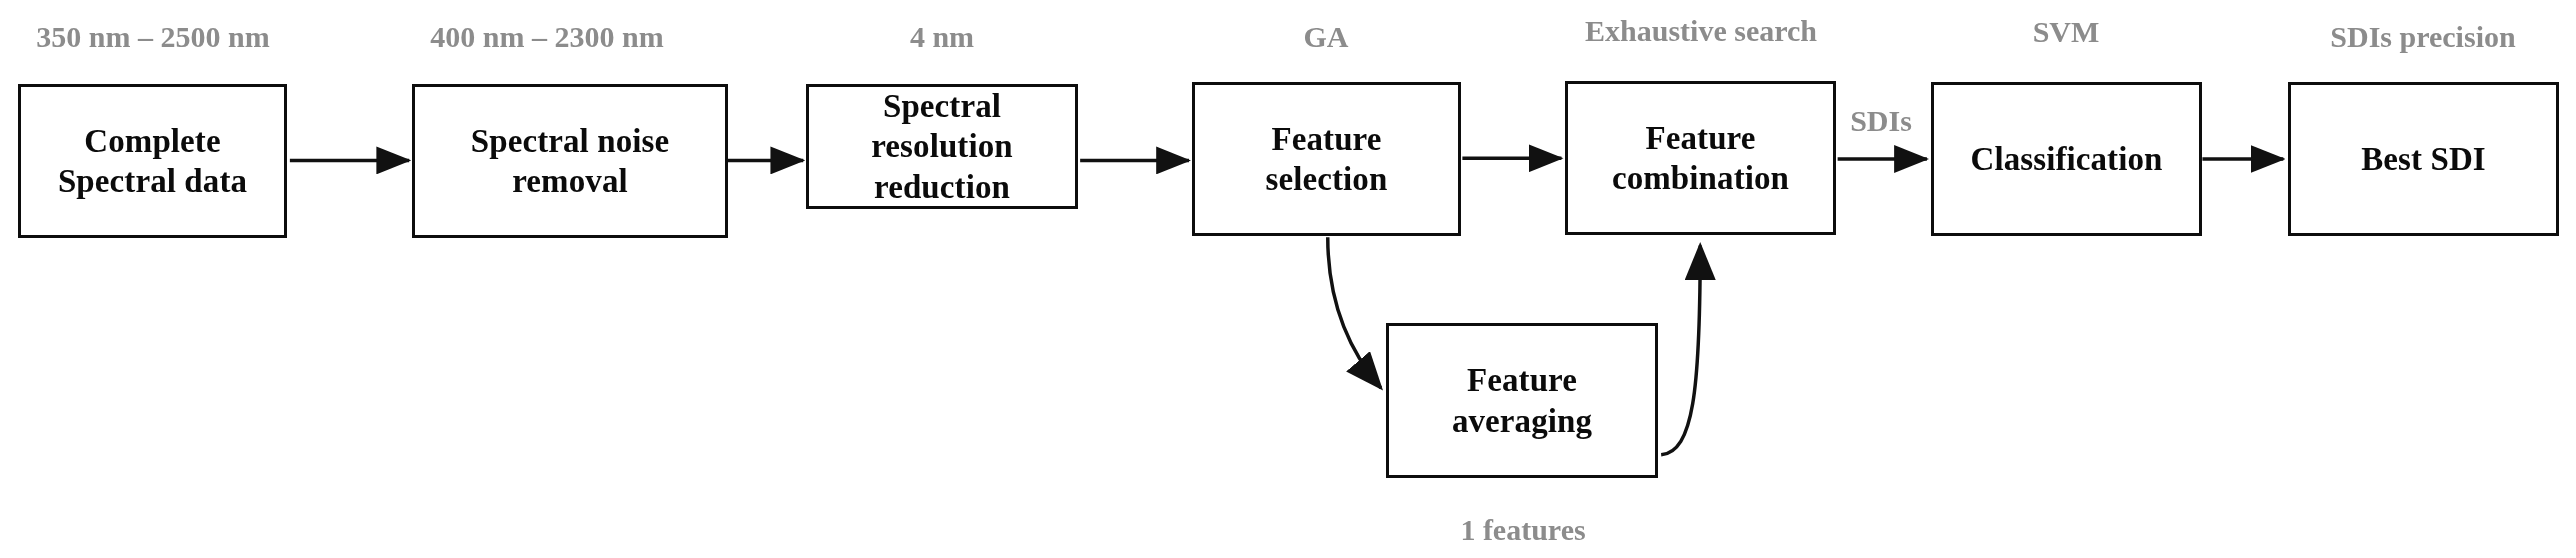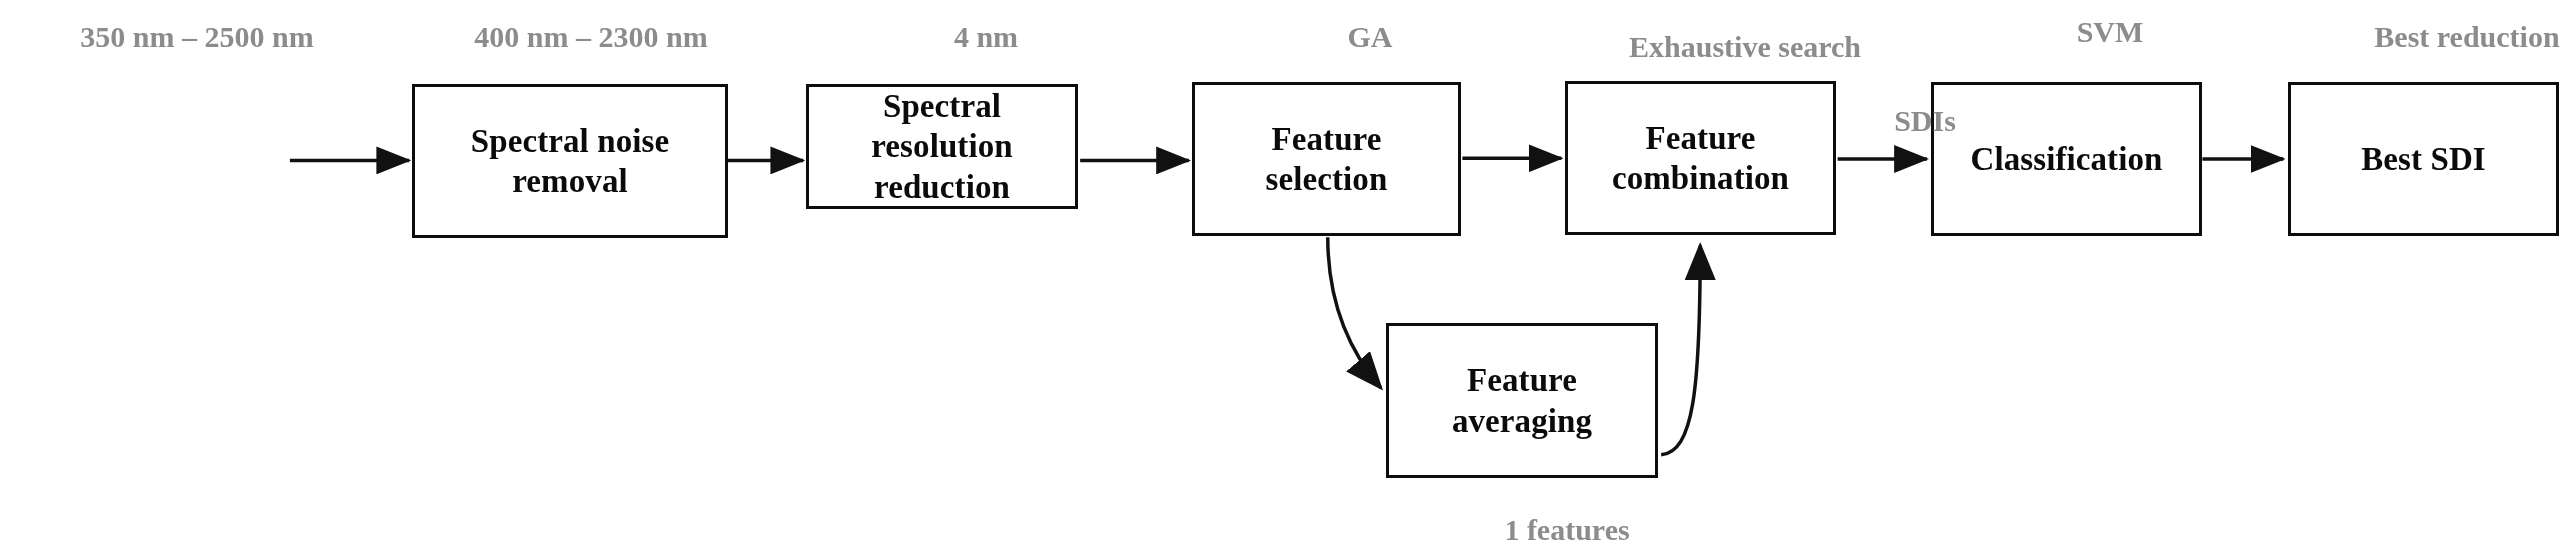--- a/index.html
+++ b/index.html
@@ -41,21 +41,20 @@
   }
   
   .anno {
     position: absolute;
     color: #8c8c8c;
     font-size: 30px;
     font-weight: bold;
     line-height: 1;
     white-space: nowrap;
     text-align: center;
-    margin-left: 44px;
   }
   .anno.center {
     transform: translateX(-50%);
   }
   
   #wires {
     position: absolute;
     left: 0;
     top: 0;
     width: 2576px;
@@ -88,20 +87,24 @@
 
     <path d="M1902,340 C1902,430 1930,500 1978,556" fill="none" stroke="#111111" stroke-width="5" marker-end="url(#ahc)"></path>
 
     <path d="M2380,652 C2426,648 2436,560 2436,352" fill="none" stroke="#111111" stroke-width="5" marker-end="url(#ahc)"></path>
 
     <line x1="2633" y1="228" x2="2761" y2="228" stroke="#111111" stroke-width="5" marker-end="url(#ah)"></line>
 
     <line x1="3156" y1="228" x2="3272" y2="228" stroke="#111111" stroke-width="5" marker-end="url(#ah)"></line>
   </svg>
 
+  <div class="node" style="left:18px; top:84px; width:269px; height:154px;">
+    <span class="node-text">Complete
+Spectral data</span>
+  </div>
 
   <div class="node" style="left:412px; top:84px; width:316px; height:154px;">
     <span class="node-text">Spectral noise
 removal</span>
   </div>
 
   <div class="node" style="left:806px; top:84px; width:272px; height:125px;">
     <span class="node-text">Spectral
 resolution
 reduction</span>
@@ -131,24 +134,24 @@
   </div>
 
   <div class="anno center" style="left:153px; top:22.3px;">350 nm – 2500 nm</div>
 
   <div class="anno center" style="left:547px; top:22.3px;font-family:Liberation Serif, serif;">400 nm – 2300 nm</div>
 
   <div class="anno center" style="left:942px; top:22.3px;">4 nm</div>
 
   <div class="anno center" style="left:1326px; top:22.3px;">GA</div>
 
-  <div class="anno center" style="left:1701px; top:32px;">Exhaustive search</div>
+  <div class="anno center" style="left:1701px; top:16px;">Exhaustive search</div>
 
   <div class="anno center" style="left:2066px; top:17px;">SVM</div>
 
-  <div class="anno center" style="left:2423px; top:22.3px;">Best reduction</div>
+  <div class="anno center" style="left:2423px; top:22.3px;">SDIs precision</div>
 
   <div class="anno center" style="left:1881px; top:106px;text-align:center;">SDIs</div>
 
   <div class="anno center" style="left:1523px; top:515px;">1 features</div>
 
 </div>
 
 
 </body></html>

